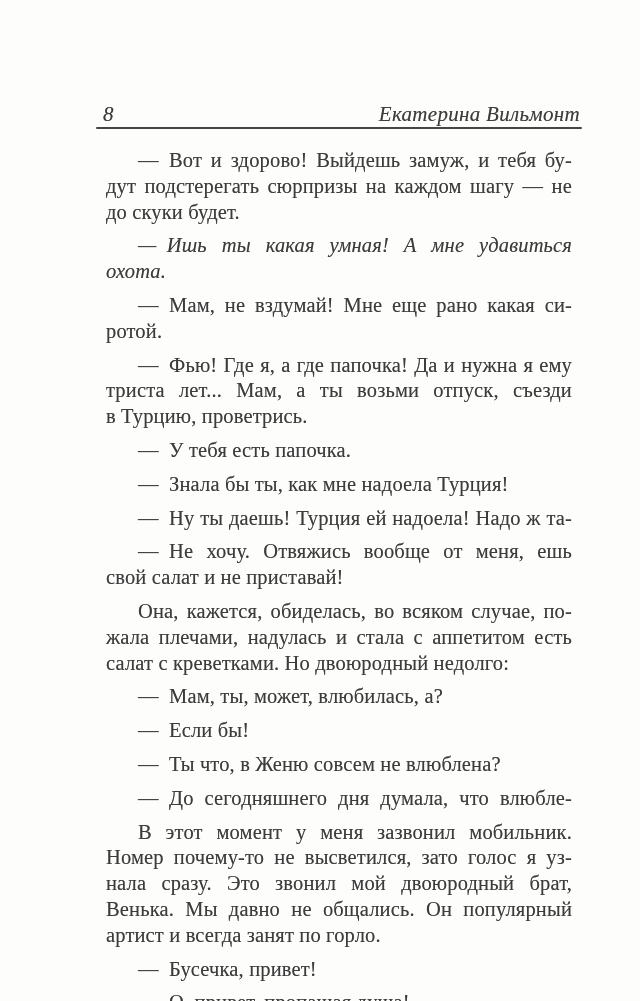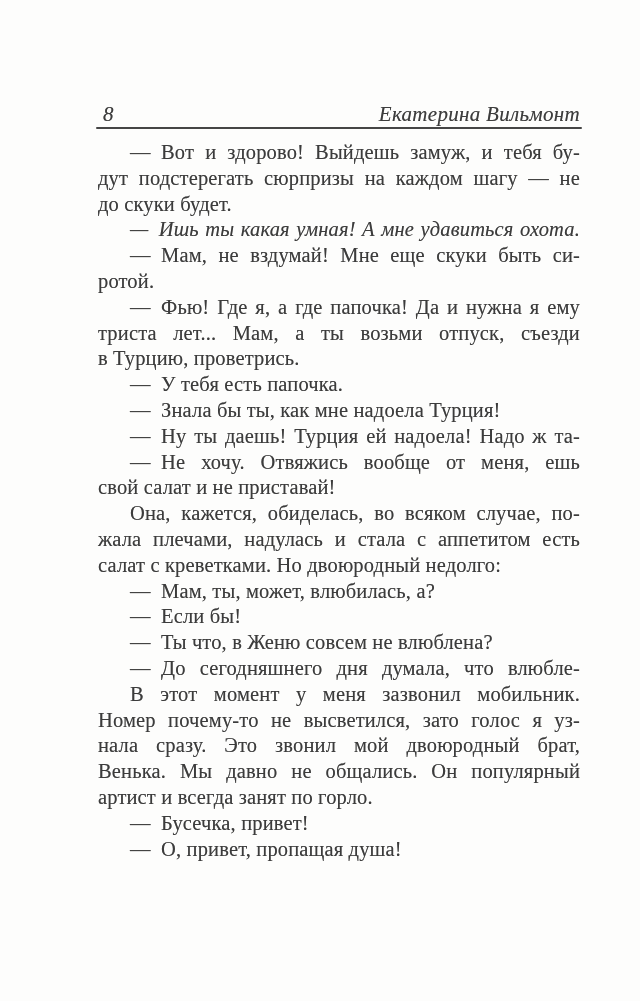--- a/index.html
+++ b/index.html
@@ -57,21 +57,21 @@
     left: 98px;
     top: 140px;
     width: 482px;
     font-size: 20.5px;
     line-height: 25.8px;
     color: #3c3c3c;
     letter-spacing: 0.15px;
     text-shadow: 0 0 0.5px rgba(70,70,70,0.5);
   }
   .paragraph {
-    margin: 0;
+    margin: 8px;
     padding: 0;
   }
   .line {
     text-align: justify;
     text-align-last: justify;
     white-space: normal;
   }
   .line.first {
     text-indent: 32px;
   }
@@ -98,21 +98,21 @@
   <div class="body-text" id="body-text">
       <div class="paragraph">
         <div class="line first">— Вот и здорово! Выйдешь замуж, и тебя бу-</div>
         <div class="line">дут подстерегать сюрпризы на каждом шагу — не</div>
         <div class="line lastline">до скуки будет.</div>
       </div>
       <div class="paragraph">
         <div class="line first lastline fullwidth">— Ишь ты какая умная! А мне удавиться охота.</div>
       </div>
       <div class="paragraph">
-        <div class="line first">— Мам, не вздумай! Мне еще скуки быть си-</div>
+        <div class="line first">— Мам, не вздумай! Мне еще рано какая си-</div>
         <div class="line lastline">ротой.</div>
       </div>
       <div class="paragraph">
         <div class="line first">— Фью! Где я, а где папочка! Да и нужна я ему</div>
         <div class="line">триста лет... Мам, а ты возьми отпуск, съезди</div>
         <div class="line lastline">в Турцию, проветрись.</div>
       </div>
       <div class="paragraph">
         <div class="line first lastline">— У тебя есть папочка.</div>
       </div>

